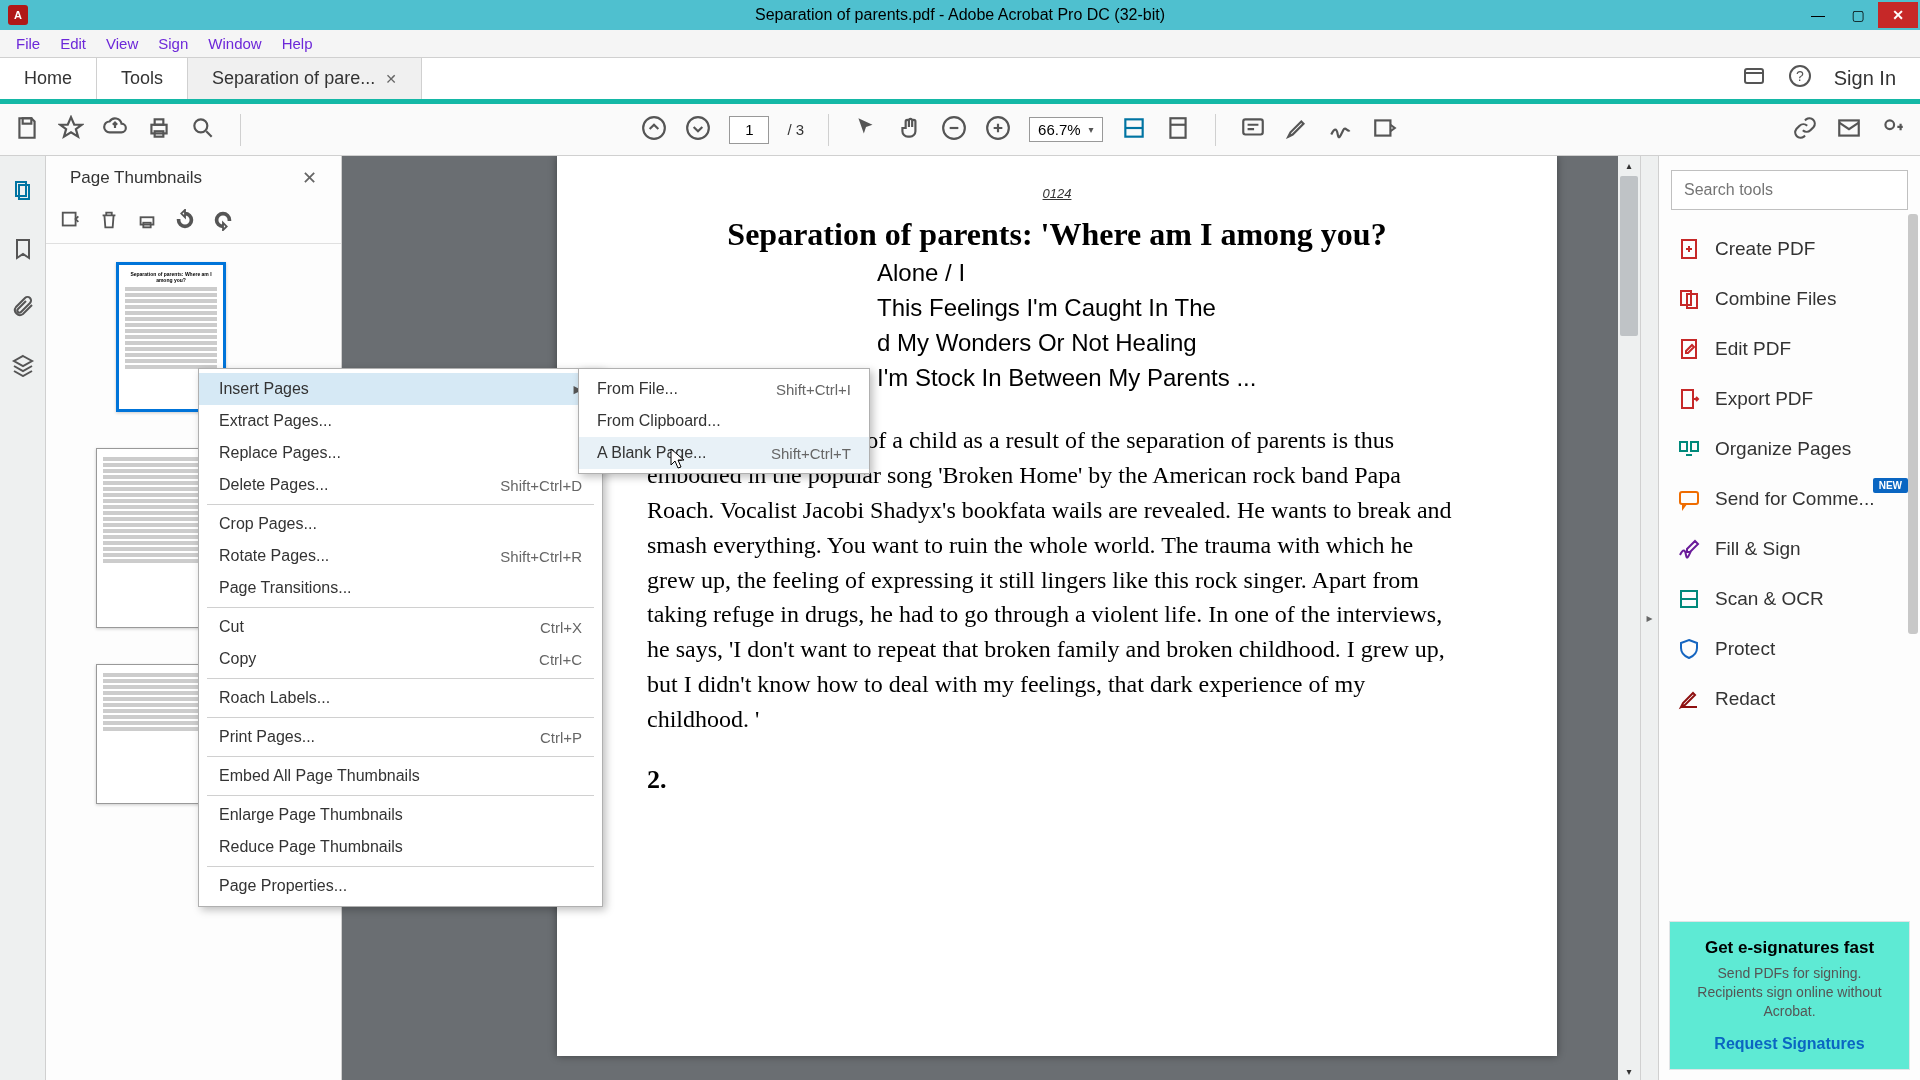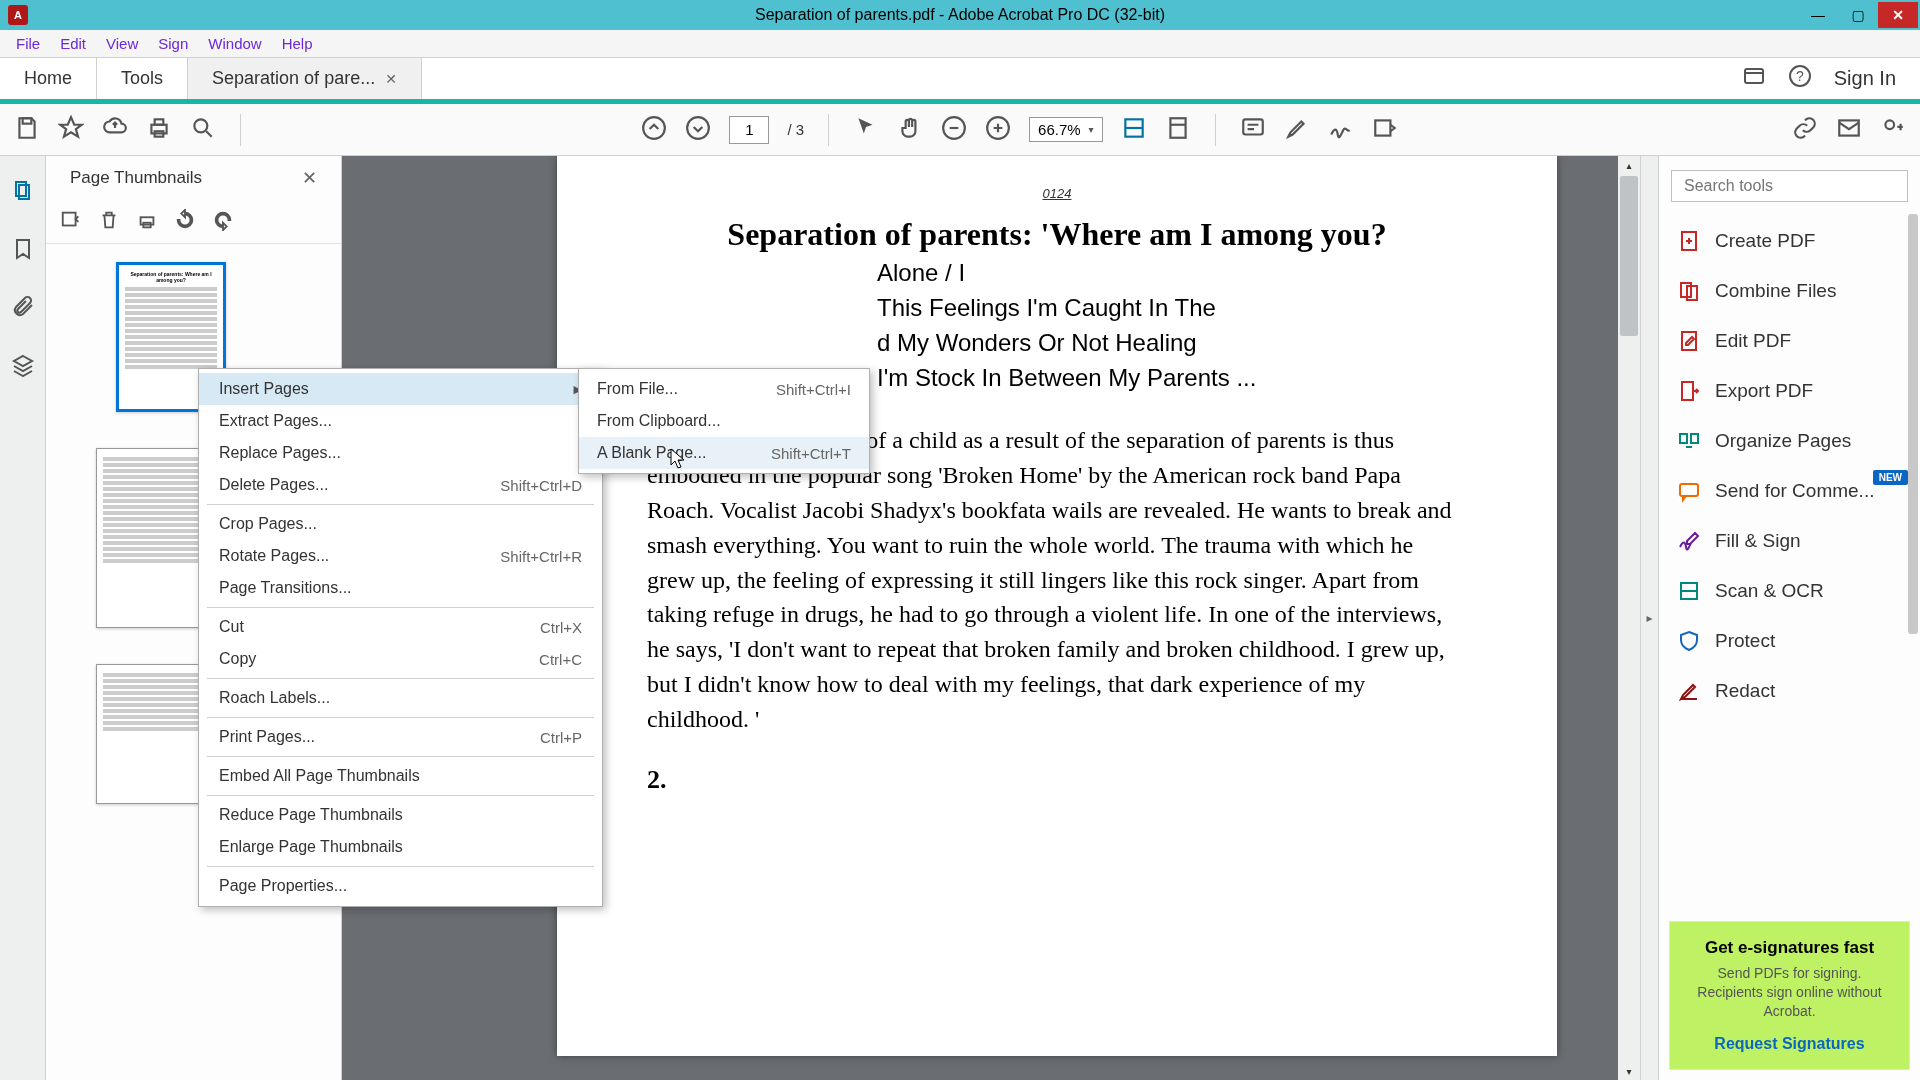--- a/index.html
+++ b/index.html
@@ -80,28 +80,28 @@
 .doc-scrollbar { position: absolute; right: 0; top: 0; width: 22px; height: 100%; background: #eef0f0; }
 .doc-scroll-thumb { position: absolute; right: 2px; top: 20px; width: 18px; height: 160px; background: #bfc3c6; border-radius: 2px; }
 .doc-scroll-arrow { position: absolute; width: 22px; height: 18px; display:flex; align-items:center; justify-content:center; font-size:10px; color:#333; }
 
 
 .rightpanel-toggle { width: 18px; background: #eef0f0; border-left: 1px solid #d0d0d0; display: flex; align-items: center; justify-content: center; font-size: 12px; color: #666; }
 
 
 .rightpanel { width: 262px; background: #fdfdfd; border-left: 1px solid #d0d0d0; display: flex; flex-direction: column; }
 .search-wrap { padding: 14px 12px; }
-.search-input { width: 100%; height: 32px; border: 1px solid #c0c0c0; padding: 0 12px; font-size: 16px; color: #888; }
+.search-input { width: 100%; height: 40px; border: 1px solid #c0c0c0; padding: 0 12px; font-size: 16px; color: #888; }
 .tools-list { flex: 1; overflow: hidden; }
 .tool-item { display: flex; align-items: center; gap: 14px; padding: 13px 18px; font-size: 19px; color: #333; position: relative; }
 .tool-icon { width: 24px; height: 24px; display: flex; align-items: center; justify-content: center; }
 .tool-badge { position: absolute; right: 12px; top: 4px; background: #0a66c2; color: #fff; font-size: 10px; font-weight: bold; padding: 2px 6px; border-radius: 2px; }
 .rp-scrollbar { position:absolute; right:0; top:58px; width:14px; height:540px; }
 .rp-scroll-thumb { width:10px; height:420px; background:#c8c8c8; margin:0 auto; border-radius:3px; }
-.esig-card { background: #bef264; margin: 10px; padding: 16px 14px; text-align: center; border: 1px solid #e0e4e6; }
+.esig-card { background: #5eead4; margin: 10px; padding: 16px 14px; text-align: center; border: 1px solid #e0e4e6; }
 .esig-title { font-weight: bold; font-size: 17px; margin-bottom: 6px; }
 .esig-desc { font-size: 14px; color: #555; line-height: 1.35; margin-bottom: 14px; }
 .esig-link { color: #0a66c2; font-size: 16px; font-weight: 600; }
 
 
 .ico-red { color: #c62828; }
 .ico-purple { color: #6a1b9a; }
 .ico-teal { color: #00897b; }
 .ico-blue { color: #1565c0; }
 .ico-orange { color: #ef6c00; }
@@ -528,24 +528,24 @@
     <div class="ctx-item">
         <span>Print Pages...</span>
         <span class="ctx-shortcut">Ctrl+P</span>
       </div>
     <div class="ctx-sep"></div>
     <div class="ctx-item">
         <span>Embed All Page Thumbnails</span>
       </div>
     <div class="ctx-sep"></div>
     <div class="ctx-item">
+        <span>Enlarge Page Thumbnails</span>
+      </div>
+    <div class="ctx-item">
         <span>Reduce Page Thumbnails</span>
-      </div>
-    <div class="ctx-item">
-        <span>Enlarge Page Thumbnails</span>
       </div>
     <div class="ctx-sep"></div>
     <div class="ctx-item">
         <span>Page Properties...</span>
       </div>
   </div>
 
   <div class="context-menu submenu" style="left:578px; top:212px">
     <div class="ctx-item">
         <span>From File...</span>

